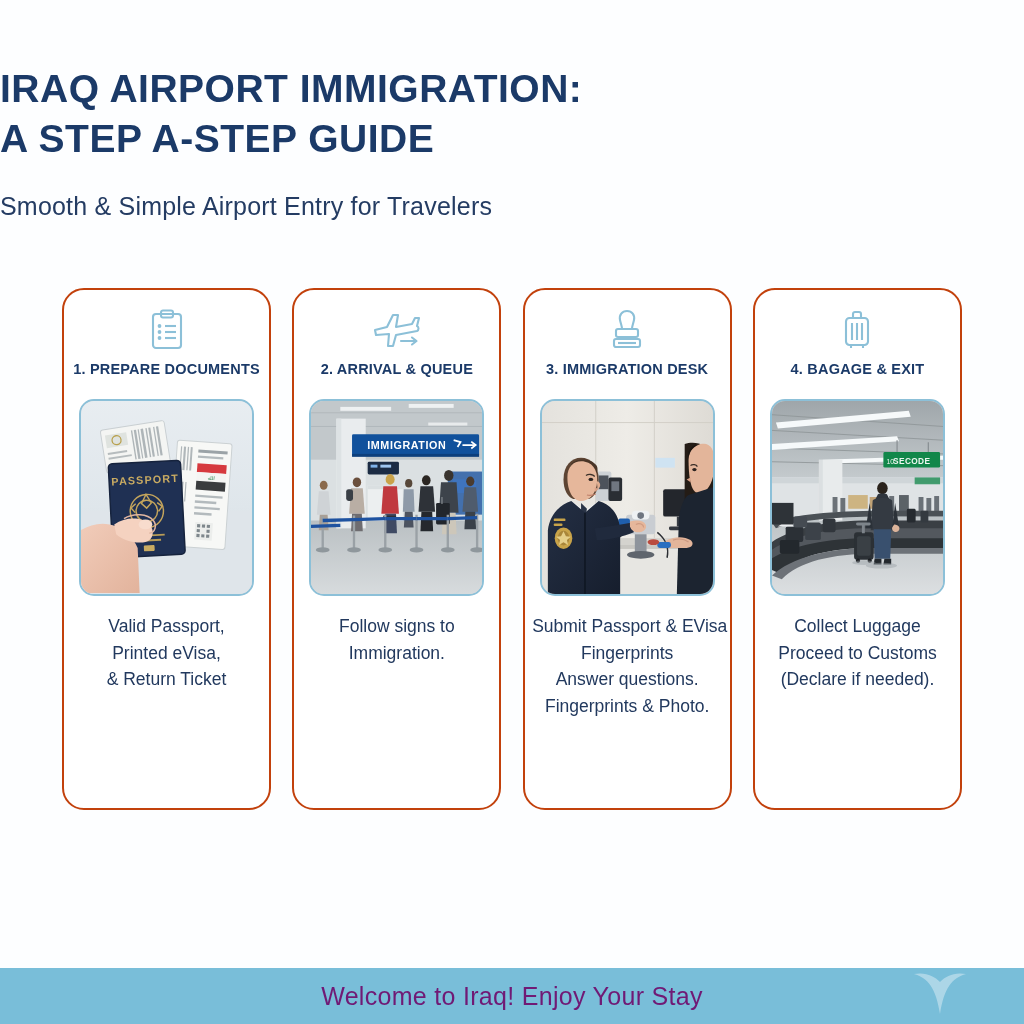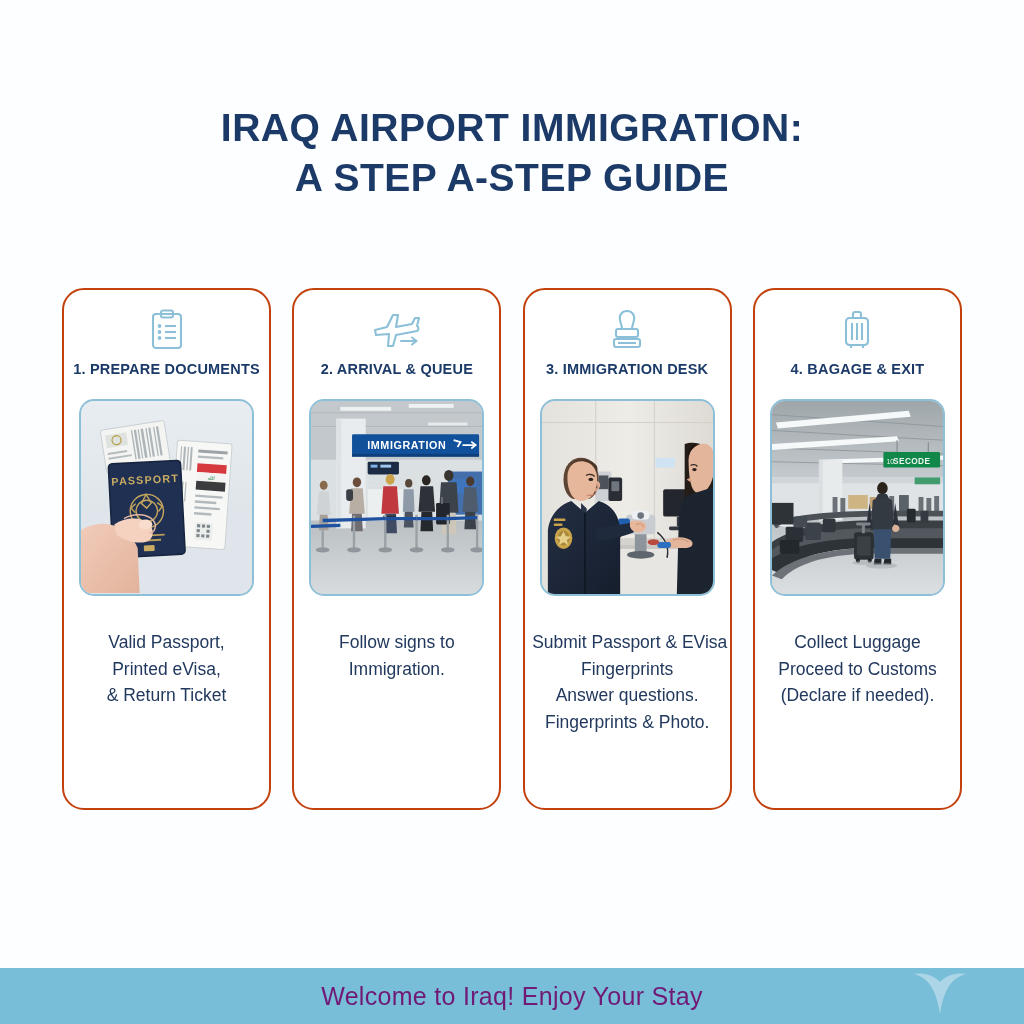--- a/index.html
+++ b/index.html
@@ -5,21 +5,21 @@
   * { margin:0; padding:0; box-sizing:border-box; }
 
   body {
     width:1024px; height:1024px;
     background:#fdfeff;
     font-family:"Liberation Sans", sans-serif;
     overflow:hidden; position:relative;
   }
 
   
-  .header { padding-top:103px; text-align:center; }
+  .header { padding-top:64px; text-align:left; }
   .title {
     font-size:39px; font-weight:bold; color:#1b3a68;
     letter-spacing:0.5px; line-height:1.28;
   }
   .subtitle {
     margin-top:28px; font-size:25px; color:#243c63;
     letter-spacing:0.2px;
   }
 
   
@@ -48,21 +48,21 @@
   
   .photo {
     margin-top:22px; width:175px; height:197px;
     border:2.5px solid #8cc0d8; border-radius:15px;
     overflow:hidden; position:relative; background:#cfd8de;
   }
   .photo svg { display:block; width:100%; height:100%; }
 
   
   .card-body {
-    margin-top:33px; width:190px;
+    margin-top:17px; width:190px;
     font-size:17.5px; line-height:1.52;
     color:#22395e; text-align:center;
   }
   .card-body div { white-space:nowrap; }
 
   
   .footer {
     position:absolute; left:0; bottom:0;
     width:1024px; height:56px;
     background:#79bed9;
@@ -77,20 +77,21 @@
   }
 </style>
 </head>
 <body>
 
 <div class="header">
   <div class="title">
     <div>IRAQ AIRPORT IMMIGRATION:</div>
     <div>A STEP A-STEP GUIDE</div>
   </div>
+  <div class="subtitle">Smooth &amp; Simple Airport Entry for Travelers</div>
 </div>
 
 <div class="cards">
 
   <div class="card">
     <div class="card-icon">
       <svg width="38" height="44" viewBox="0 0 38 44">
         <g fill="none" stroke="#8cc0d8" stroke-width="2.1">
           <rect x="5" y="6" width="28" height="34" rx="3"></rect>
           <rect x="13" y="2.5" width="12" height="7" rx="2"></rect>

